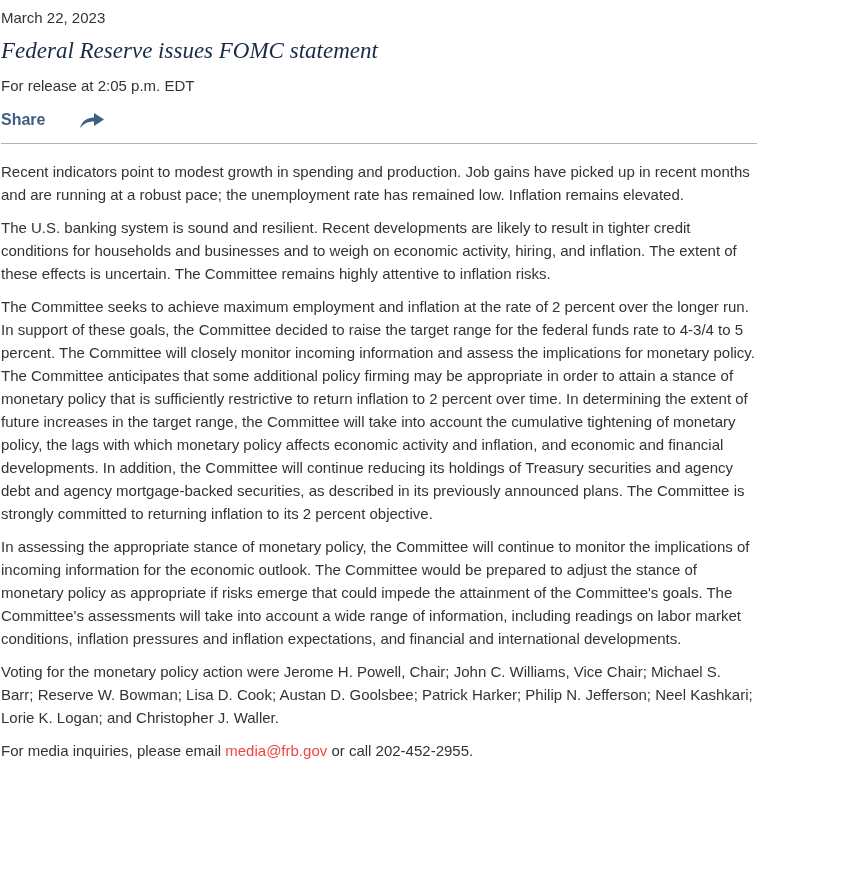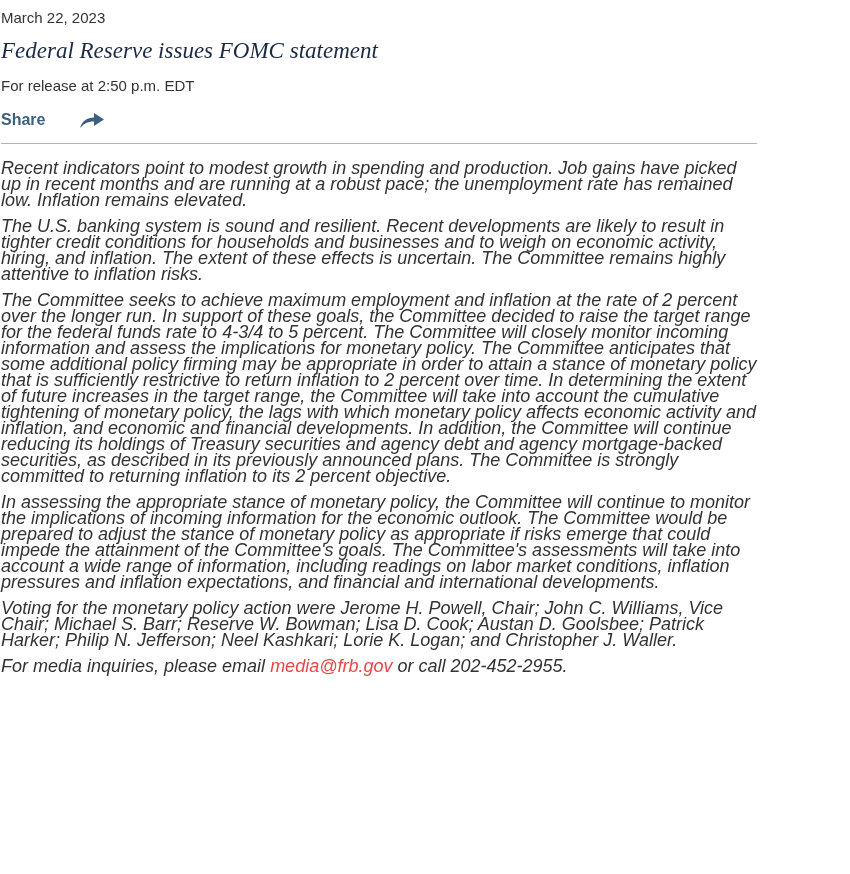--- a/index.html
+++ b/index.html
@@ -62,43 +62,42 @@
       border: 0;
       border-top: 1px solid #b3b3b3;
       width: 756px;
       margin: 14px 0 0 0;
       height: 0;
     }
     .body-text {
       margin-top: 16px;
     }
     .body-text p {
-      font-size: 18px;
-      line-height: 16px;
+      font-size: 15px;
+      line-height: 23px;
       margin: 0 0 10px 0;
       color: #333333;
-      font-style: italic;
     }
     a.link {
       color: #ef4444;
       text-decoration: none;
     }
     .impl-note {
       font-size: 15.3px;
       line-height: 22.8px;
       margin: 0;
     }
   </style>
 </head>
 <body>
 
 <div class="page">
   <p class="date">March 22, 2023</p>
   <h3 class="title">Federal Reserve issues FOMC statement</h3>
-  <p class="release">For release at 2:50 p.m. EDT</p>
+  <p class="release">For release at 2:05 p.m. EDT</p>
 
   <a class="share">
     <span>Share</span>
     <svg viewBox="0 0 26 18" xmlns="http://www.w3.org/2000/svg">
       <path d="M1 17 C3 10 8 6.5 15 6.5 L15 2 L25 8.5 L15 15 L15 10.5 C9 10.5 5 12.5 1 17 Z" fill="#3d5f80"></path>
     </svg>
   </a>
 
   <hr class="divider">
 

